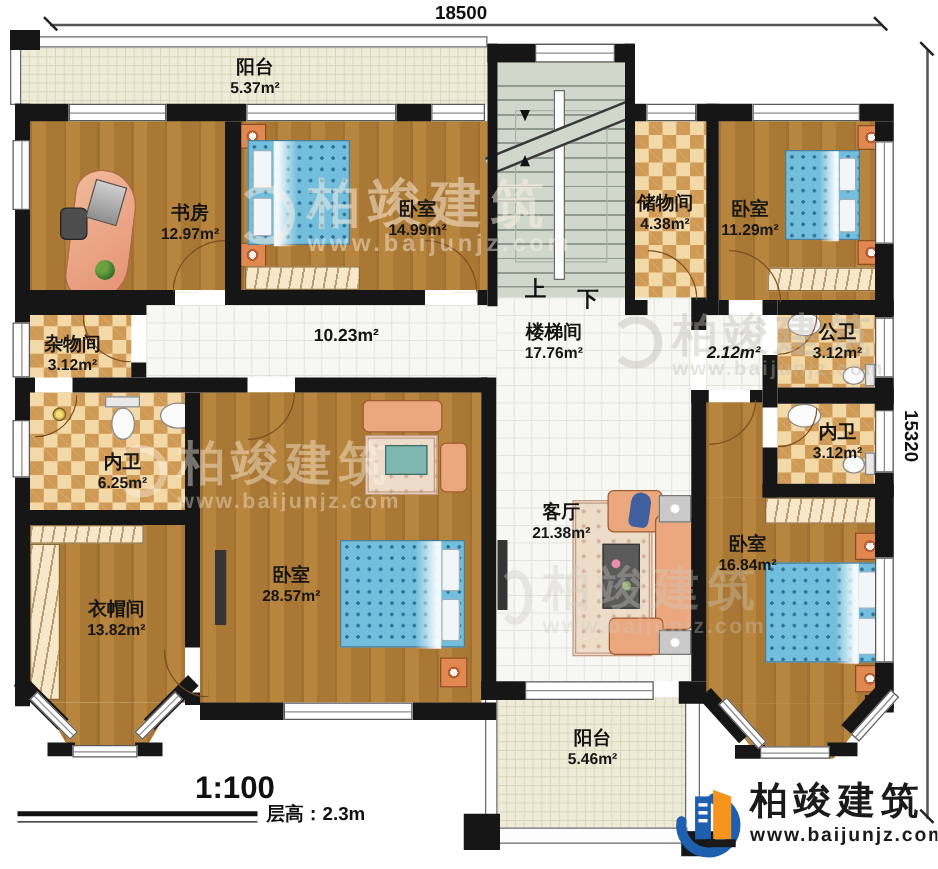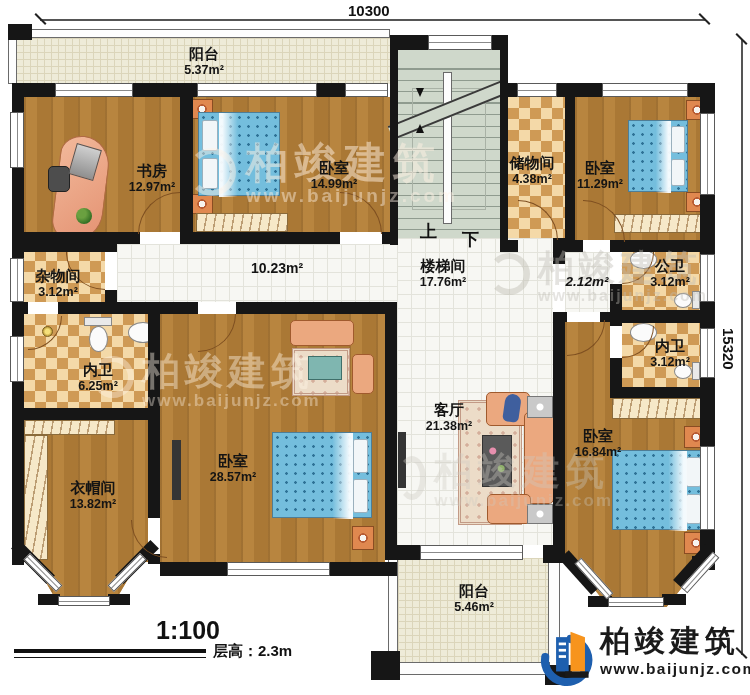--- a/index.html
+++ b/index.html
@@ -352,21 +352,21 @@
       <div class="ra">16.84m²</div>
     </div>
   <div class="rl" style="left:474px;top:583px;">
     <div class="rn">阳台</div>
       <div class="ra">5.46m²</div>
     </div>
 
   <div class="dline" style="left:40px;top:19px;width:665px;height:1.5px;"></div>
   <div class="tick" style="left:33px;top:18px;width:15px;height:2px;"></div>
   <div class="tick" style="left:697px;top:18px;width:15px;height:2px;"></div>
-  <div class="dimtx" style="left:348px;top:2px;">10300</div>
+  <div class="dimtx" style="left:348px;top:2px;">18500</div>
   <div class="dline" style="left:741px;top:40px;width:1.5px;height:615px;"></div>
   <div class="tick" style="left:734px;top:38px;width:15px;height:2px;"></div>
   <div class="tick" style="left:734px;top:652px;width:15px;height:2px;"></div>
   <div class="dimtx" style="left:720px;top:328px;writing-mode:vertical-rl;">15320</div>
 
   <div class="abs" style="left:156px;top:616px;font-size:25px;font-weight:bold;color:#111;">1:100</div>
   <div class="abs" style="left:14px;top:649px;width:192px;height:4px;background:#111;"></div>
   <div class="abs" style="left:14px;top:657px;width:192px;height:1px;background:#111;"></div>
   <div class="abs" style="left:213px;top:642px;font-size:15px;font-weight:bold;color:#111;">层高：2.3m</div>
 

